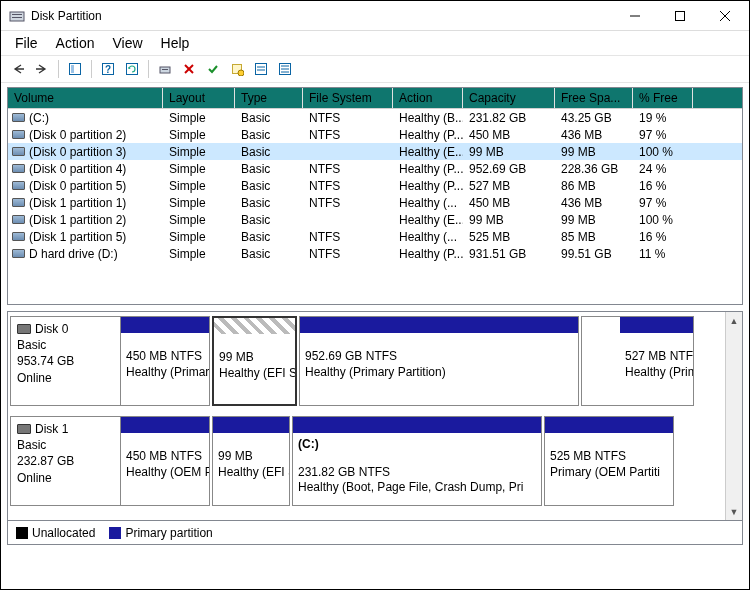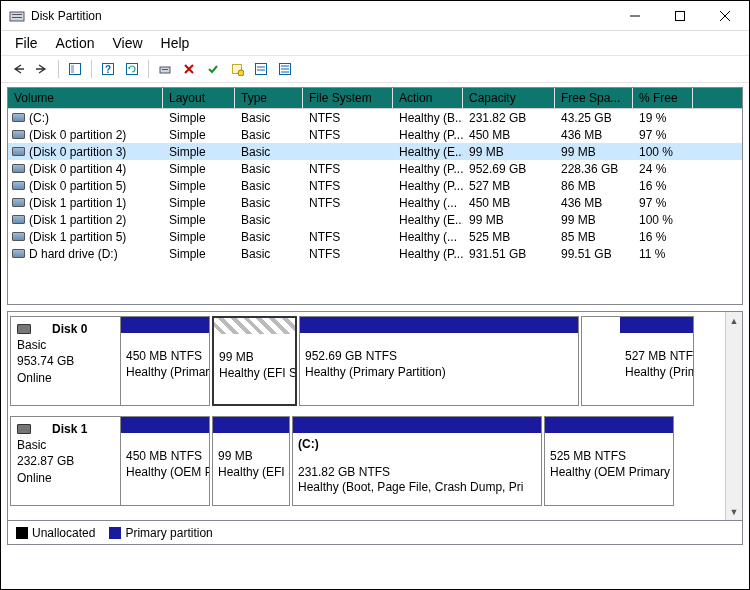--- a/index.html
+++ b/index.html
@@ -22,21 +22,21 @@
 .row .c { padding: 0 6px; font-size: 12px; white-space: nowrap; overflow: hidden; text-overflow: clip; }
 .row .c.first { display: flex; align-items: center; gap: 4px; padding-left: 4px; }
 .vol-icon { width: 13px; height: 9px; background: linear-gradient(#9ebad6,#6d8eb2); border: 1px solid #555; border-radius: 1px; flex-shrink: 0; }
 .w-vol { width: 155px; } .w-lay { width: 72px; } .w-type { width: 68px; } .w-fs { width: 90px; } .w-stat { width: 70px; } .w-cap { width: 92px; } .w-free { width: 78px; } .w-pct { width: 60px; }
 .diskarea { border: 1px solid #828790; margin-top: 6px; height: 210px; overflow: hidden; position: relative; }
 .diskscroll { position: absolute; right: 0; top: 0; bottom: 0; width: 17px; background: #f0f0f0; border-left: 1px solid #ccc; }
 .diskscroll .sarrow { height: 17px; display: flex; align-items: center; justify-content: center; color: #555; font-size: 9px; }
 .diskinner { position: absolute; left: 0; right: 17px; top: 0; bottom: 0; padding: 4px 2px; }
 .diskrow { display: flex; gap: 0; height: 90px; margin-bottom: 10px; }
 .diskinfo { width: 110px; padding: 4px 6px; border: 1px solid #888; border-right: none; font-size: 12px; line-height: 1.35; background: #fff; }
-.diskinfo .dname { font-weight: bold; display: flex; align-items: center; gap: 21px; }
+.diskinfo .dname { font-weight: normal; display: flex; align-items: center; gap: 4px; }
 .dicon { width: 14px; height: 10px; background: #777; border: 1px solid #333; border-radius: 1px; }
 .partwrap { flex: 1; display: flex; gap: 2px; background: #fff; }
 .part { border: 1px solid #888; display: flex; flex-direction: column; min-width: 0; }
 .part.sel { border: 2px solid #333; }
 .part .stripe { height: 16px; background: #1a1a9e; }
 .part.sel .stripe { background: repeating-linear-gradient(45deg,#fff,#fff 5px,#bbb 5px,#bbb 9px); }
 .part .ptxt { flex: 1; padding: 4px 5px; font-size: 12px; line-height: 1.3; overflow: hidden; white-space: nowrap; }
 .part .ptxt .pl1 { font-weight: normal; margin-top: 12px; }
 .part .ptxt .bold { font-weight: bold; }
 .legend { border: 1px solid #828790; border-top: none; margin-top: 0; padding: 4px 8px; display: flex; align-items: center; gap: 14px; font-size: 12px; height: 24px; }
@@ -362,21 +362,21 @@
               <div class="ptxt">
                 <div class="bold">(C:)</div>
                 <div class="pl1">231.82 GB NTFS</div>
                 <div>Healthy (Boot, Page File, Crash Dump, Pri</div>
               </div>
             </div>
             <div class="part" style="width: 130px;">
               <div class="stripe"></div>
               <div class="ptxt">
                 <div class="pl1">525 MB NTFS</div>
-                <div>Healthy (OEM Primary</div>
+                <div>Primary (OEM Partiti</div>
               </div>
             </div>
           </div>
         </div>
       </div>
   <div class="diskscroll">
     <div class="sarrow">▲</div>
     <div style="flex:1"></div>
     <div class="sarrow" style="position:absolute;bottom:0;width:100%">▼</div>
   </div>

